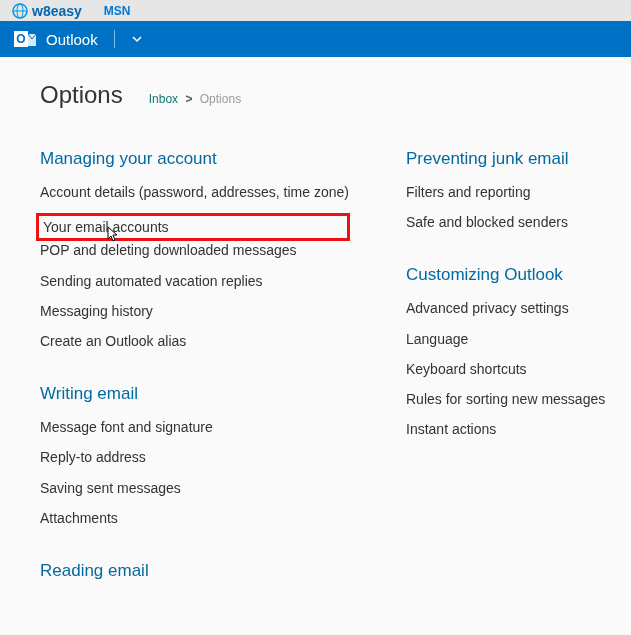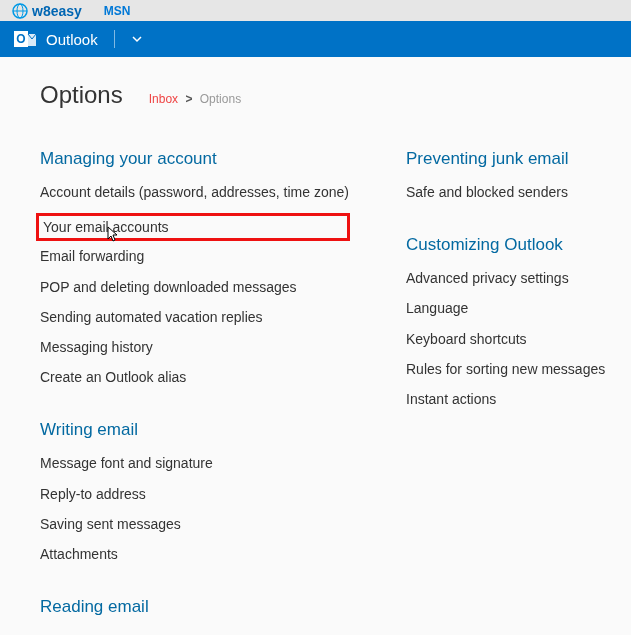--- a/index.html
+++ b/index.html
@@ -55,55 +55,55 @@
   <span class="divider-v"></span>
   <svg class="chevron" width="12" height="12" viewBox="0 0 12 12">
     <path d="M2 4 L6 8 L10 4" fill="none" stroke="#fff" stroke-width="1.5"></path>
   </svg>
 </div>
 
 <div class="content">
   <div class="title-row">
     <div class="page-title">Options</div>
     <div class="breadcrumb">
-      <a style="color:#ef4444">Inbox</a>
+      <a style="color:#0f766e">Inbox</a>
       <span class="sep">&gt;</span>
       <span class="current">Options</span>
     </div>
   </div>
 
   <div class="columns">
     <div class="col" style="width:310px">
 
       <div class="section-heading">Managing your account</div>
       <a class="link">Account details (password, addresses, time zone)</a>
       <span class="highlight">
         <a class="link" style="margin-bottom:0;margin-left:4px">Your email accounts</a>
         <svg class="cursor" viewBox="0 0 16 20">
           <path d="M5 1 L5 13 L8 10 L10 15 L12 14 L10 9 L14 9 Z" fill="#fff" stroke="#000" stroke-width="1"></path>
         </svg>
       </span>
-      <a class="link" style="margin-top:6px">Email forwarding</a>
       <a class="link">POP and deleting downloaded messages</a>
       <a class="link">Sending automated vacation replies</a>
       <a class="link">Messaging history</a>
       <a class="link">Create an Outlook alias</a>
 
       <div class="section-heading later">Writing email</div>
       <a class="link">Message font and signature</a>
       <a class="link">Reply-to address</a>
       <a class="link">Saving sent messages</a>
       <a class="link">Attachments</a>
 
       <div class="section-heading later">Reading email</div>
 
     </div>
 
     <div class="col">
       <div class="section-heading">Preventing junk email</div>
+      <a class="link">Filters and reporting</a>
       <a class="link">Safe and blocked senders</a>
 
       <div class="section-heading later">Customizing Outlook</div>
       <a class="link">Advanced privacy settings</a>
       <a class="link">Language</a>
       <a class="link">Keyboard shortcuts</a>
       <a class="link">Rules for sorting new messages</a>
       <a class="link">Instant actions</a>
     </div>
   </div>

